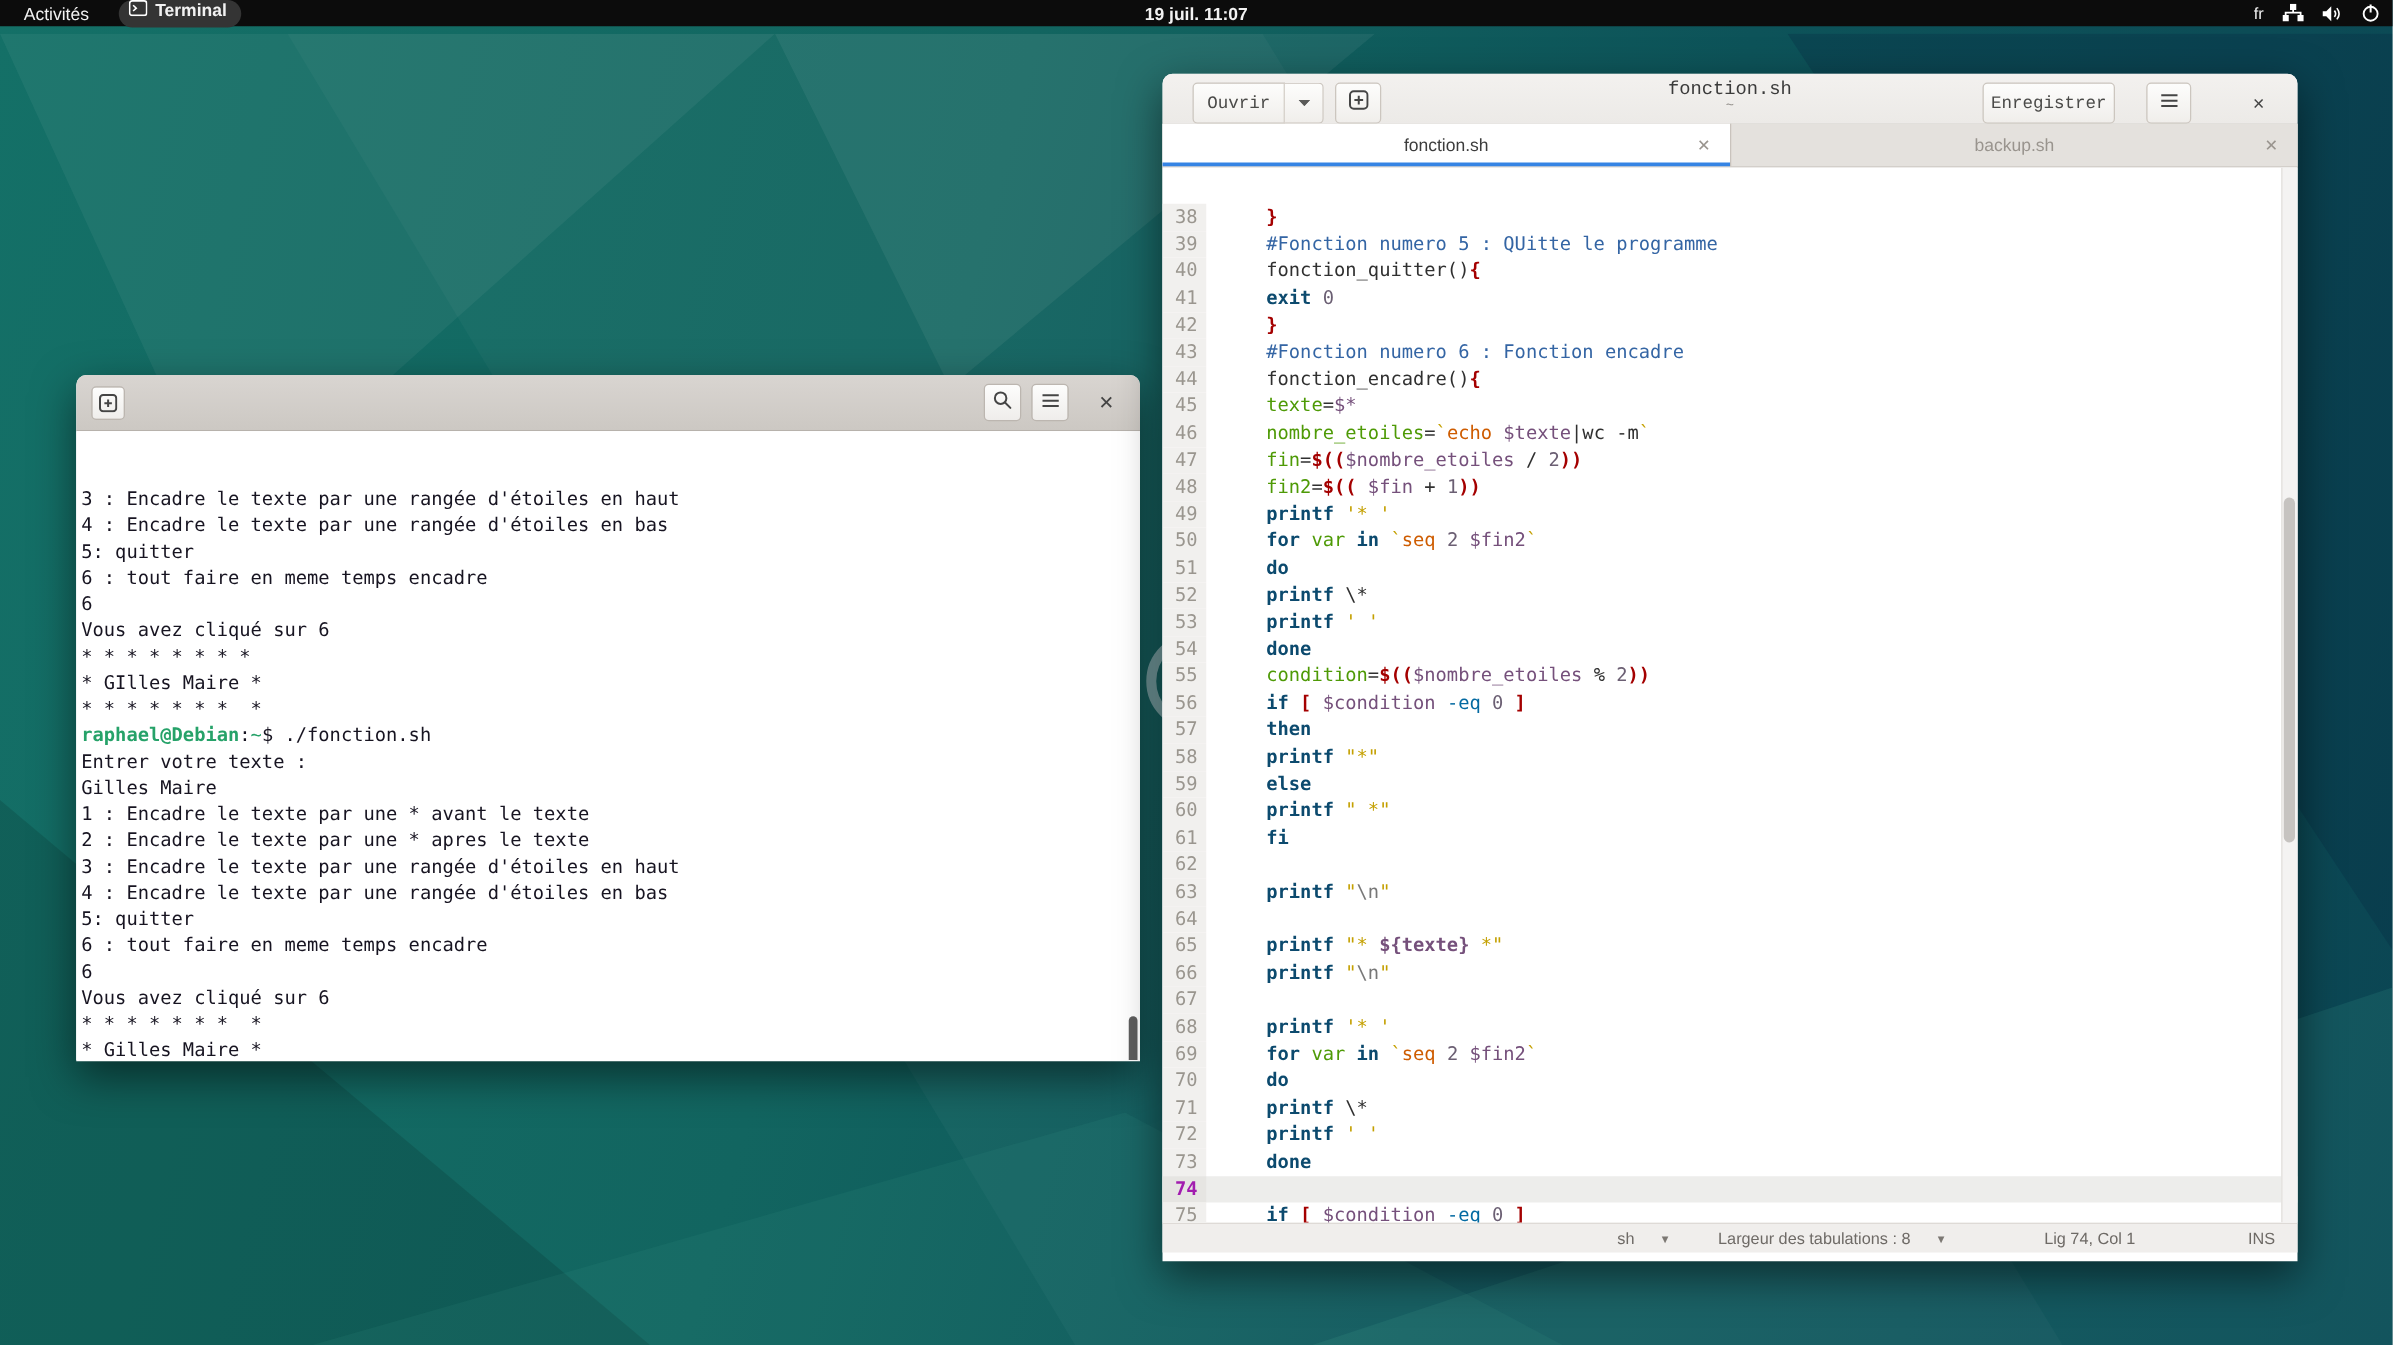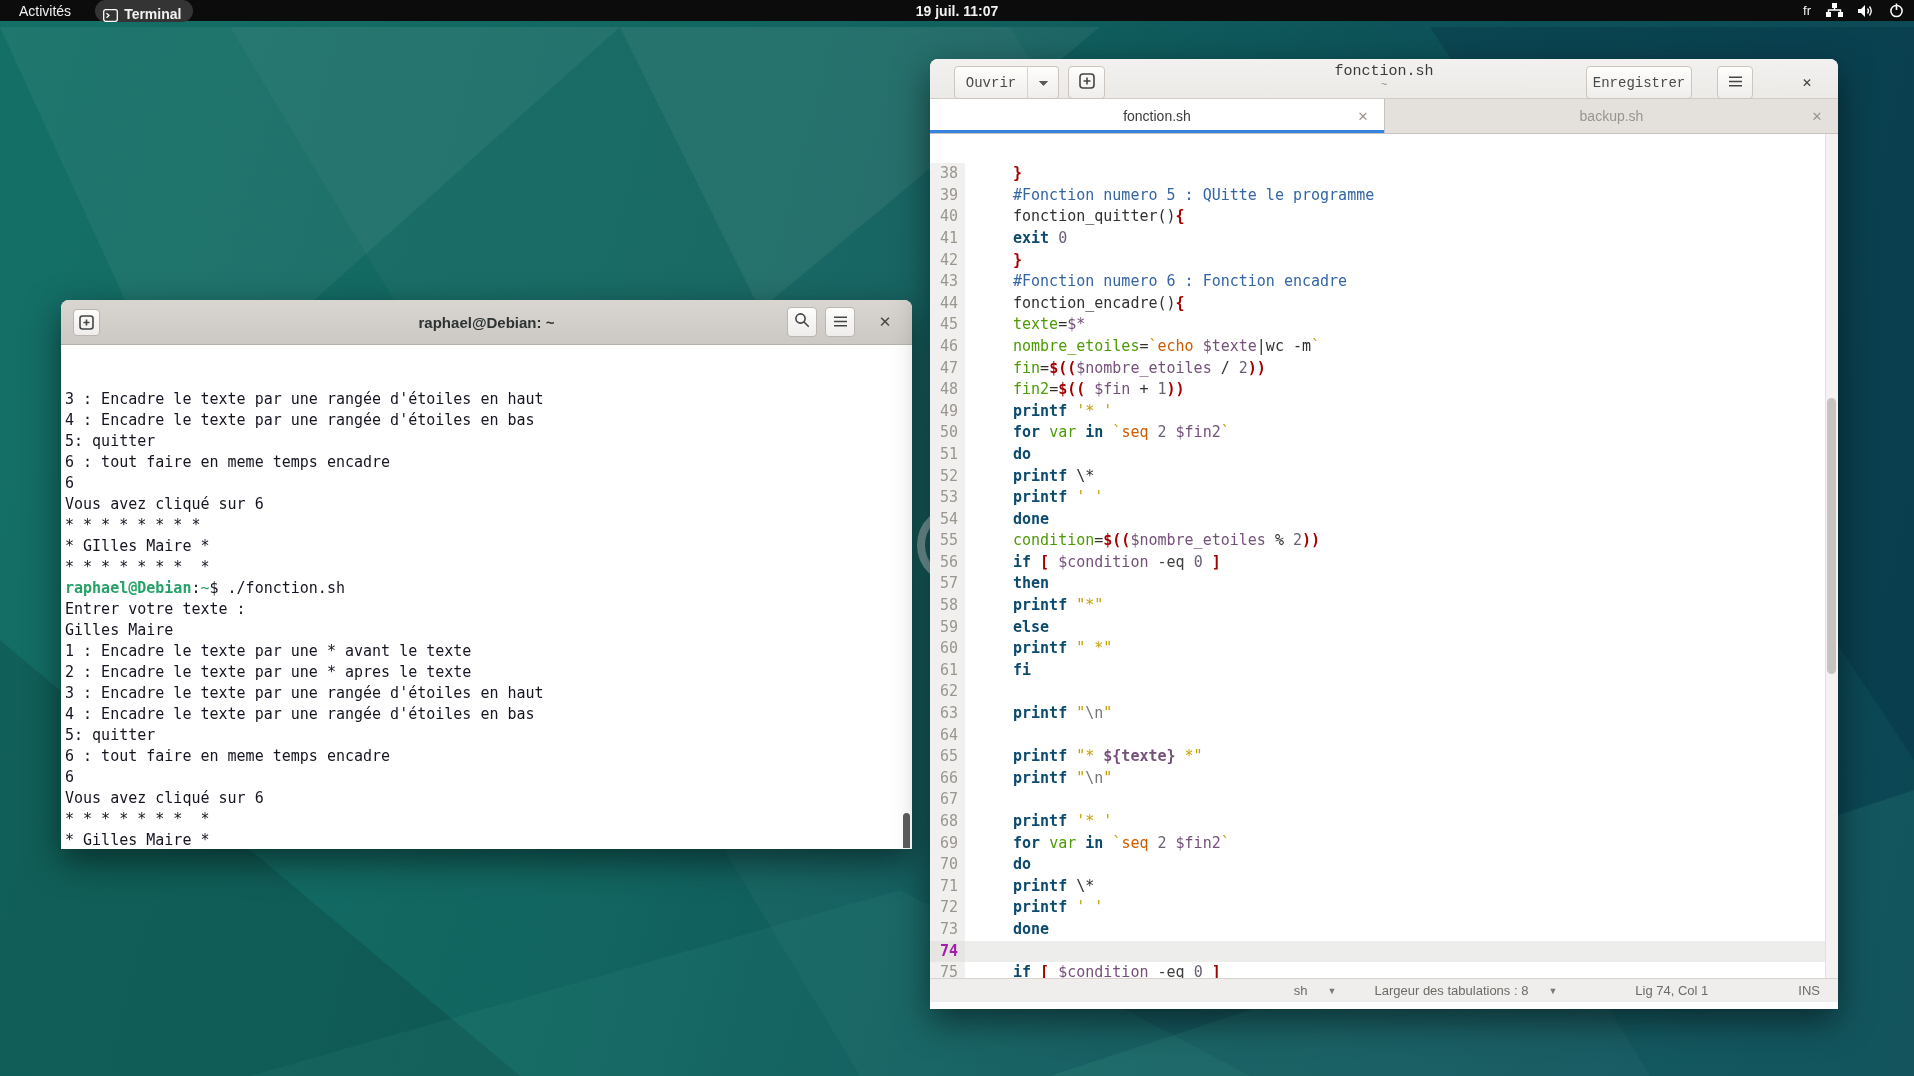--- a/index.html
+++ b/index.html
@@ -17,21 +17,21 @@
   .f6 { background:rgba(255,255,255,.03);clip-path:polygon(230px 27px,1010px 27px,1650px 1076px,860px 1076px); }
   .f7 { background:rgba(70,170,150,.10); clip-path:polygon(250px 1076px,900px 890px,1250px 1076px); }
   .swirl { position:absolute; left:917px; top:506px; width:78px; height:78px; border-radius:50%;
     border:8px solid rgba(205,220,225,.55); }
 
   
   .topbar { position:absolute; left:0; top:0; width:1914px; height:21px; background:#0c0c0c;
     display:flex; align-items:center; color:#f2f2f2; font-size:14px; z-index:50; }
   .tb-activities { margin-left:13px; padding:2px 6px; }
   .tb-app { margin-left:18px; background:#343434; border-radius:13px; height:22px;
-    display:flex; align-items:flex-end; gap:6px; padding:0 12px 0 8px; font-weight:bold; }
+    display:flex; align-items:flex-start; gap:6px; padding:0 12px 0 8px; font-weight:bold; }
   .tb-app svg { display:block; }
   .tb-clock { position:absolute; left:50%; transform:translateX(-50%); font-weight:bold; }
   .tb-right { position:absolute; right:10px; display:flex; align-items:center; gap:15px; }
   .tb-kbd { font-size:13px; }
   .tb-right svg { display:block; }
 
   
   .window { position:absolute; border-radius:8px 8px 0 0; box-shadow:0 12px 34px rgba(0,0,0,.5);
     background:#fff; z-index:10; }
   .titlebar { background:linear-gradient(#d9d5d1,#ccc8c3); border-bottom:1px solid #b7b2ac;
@@ -97,21 +97,21 @@
   .c-k { color:#0c4a6e; font-weight:bold; }
   .c-s { color:#c4a000; }
   .c-v { color:#75507b; }
   .c-vb { color:#75507b; font-weight:bold; }
   .c-n { color:#6b5f73; }
   .c-f { color:#4e9a06; }
   .c-cmd { color:#ce5c00; }
   .c-o { color:#a40000; font-weight:bold; }
   .c-e { color:#777777; }
   .c-p { color:#303030; }
-  .c-eq { color:#404040; }
+  .c-eq { color:#0369a1; }
   #ed-scroll-track { position:absolute; right:0; top:0; width:13px; height:844px; background:#f4f3f2;
     border-left:1px solid #e2dfdc; }
   #ed-scroll-thumb { position:absolute; right:2px; top:264px; width:9px; height:276px;
     background:#c6c3c0; border-radius:5px; }
 
   .statusbar { height:24px; background:#f0eeec; border-top:1px solid #d8d3ce;
     display:flex; align-items:center; justify-content:flex-end; font-size:13px; color:#6e6a66;
     gap:0; }
   .sb-item { display:flex; align-items:center; gap:20px; }
   #sb-lang { margin-right:38px; }
@@ -174,21 +174,20 @@
 </div>
 
 <div class="window" id="terminal">
   <div class="titlebar">
     <div class="tb-btn" id="term-newtab">
       <svg width="15" height="15" viewBox="0 0 15 15">
           <rect x="1" y="1" width="13" height="13" rx="2.5" class="icon-stroke"></rect>
           <path d="M7.5 4.5 v6 M4.5 7.5 h6" class="icon-stroke"></path>
         </svg>
     </div>
-    <div id="term-title">raphael@Debian: ~</div>
     <div class="tb-btn" id="term-search">
       <span>
         <svg width="16" height="16" viewBox="0 0 16 16">
             <circle cx="6.5" cy="6.5" r="4.6" class="icon-stroke"></circle>
             <path d="M10 10 L14.3 14.3" class="icon-stroke" stroke-linecap="round"></path>
           </svg>
       </span>
     </div>
     <div class="tb-btn" id="term-menu">
       <span>

